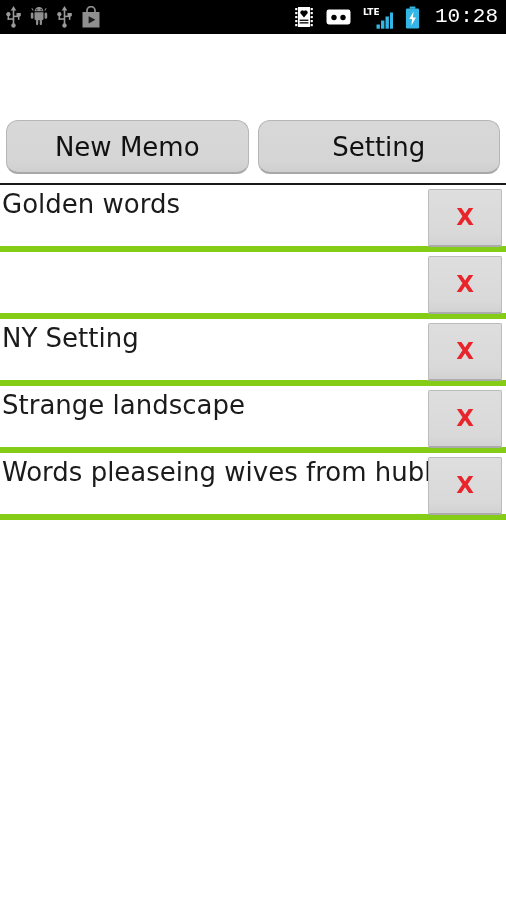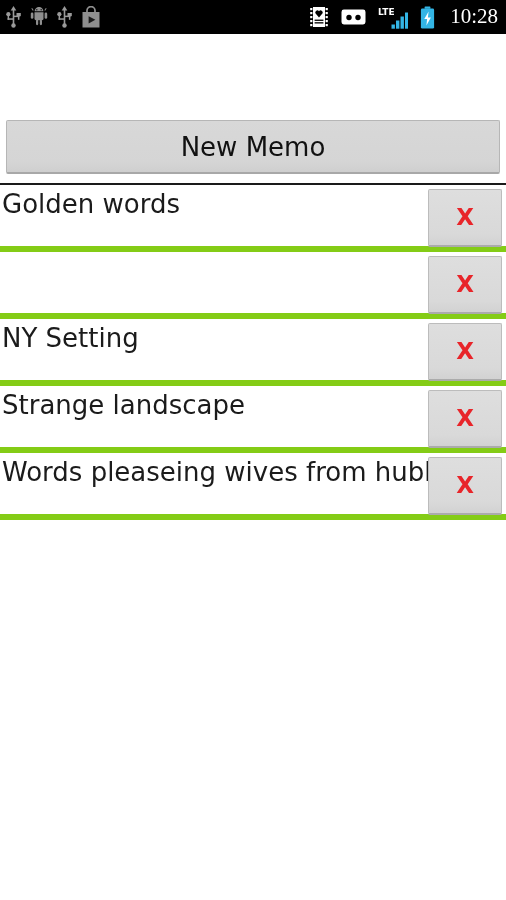--- a/index.html
+++ b/index.html
@@ -38,21 +38,21 @@
     align-items: center;
     gap: 12px;
   }
   .sb-icon {
     display: block;
     line-height: 0;
   }
   .sb-time {
     color: #ffffff;
     font-size: 21px;
-    font-family: Liberation Serif, serif;
+    font-family: Liberation Mono, monospace;
     letter-spacing: 0px;
     padding-left: 3px;
     padding-bottom: 1px;
   }
 
   
   .content {
     position: absolute;
     top: 34px; left: 0;
     width: 506px;
@@ -70,21 +70,21 @@
     display: flex;
     box-sizing: border-box;
     padding: 0 6px;
     gap: 9px;
   }
   .btn {
     flex: 1 1 0;
     background: linear-gradient(to bottom, #d8d8d8 0%, #d5d5d5 80%, #cfcfcf 100%);
     border: 1px solid #b6b6b6;
     border-bottom: 2px solid #a8a8a8;
-    border-radius: 2px;
+    border-radius: 12px;
     display: flex;
     align-items: center;
     justify-content: center;
     font-size: 26px;
     color: #111111;
     font-family: "DejaVu Sans", sans-serif;
     box-sizing: border-box;
     cursor: pointer;
   }
 
@@ -253,20 +253,21 @@
     </span>
 
     <span class="sb-time">10:28</span>
   </div>
 </div>
 
 <div class="content">
 
   <div class="button-row">
     <div class="btn">New Memo</div>
+    <div class="btn">Setting</div>
   </div>
 
   <div class="memo-list">
 
     <div class="memo-row">
       <div class="memo-title">Golden words</div>
       <div class="delete-btn">
         <span>X</span>
       </div>
     </div>

